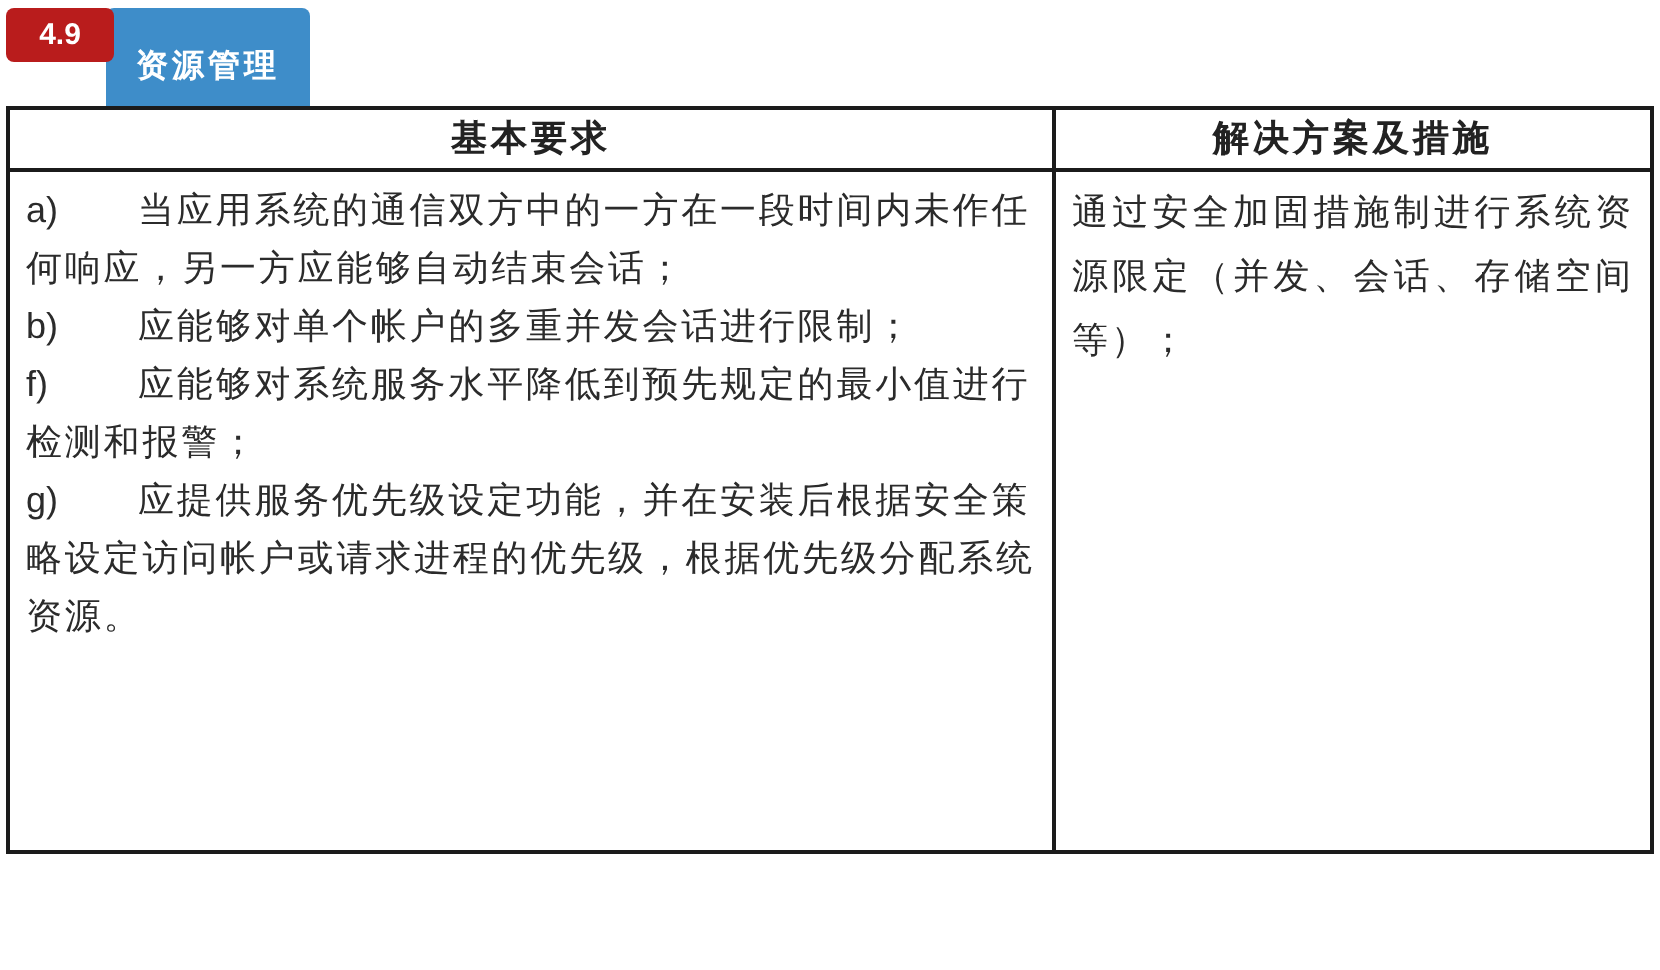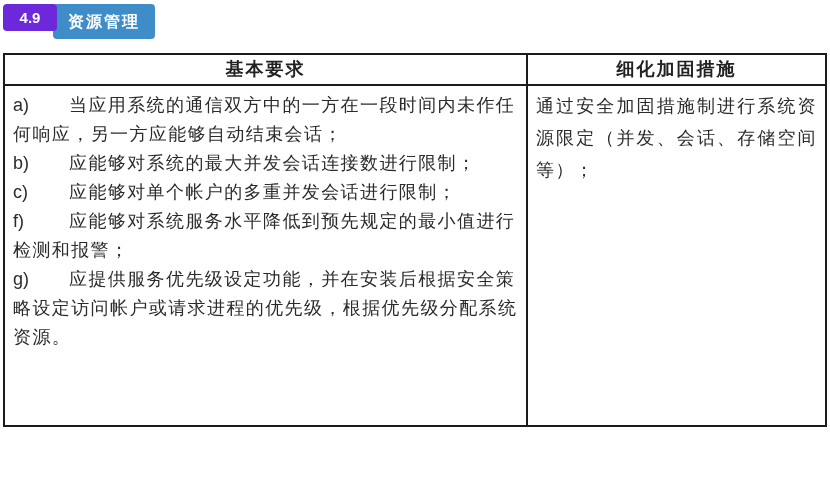--- a/index.html
+++ b/index.html
@@ -27,30 +27,30 @@
   .badge {
     display: inline-block;
     height: 27px;
     line-height: 27px;
     color: #ffffff;
     font-weight: bold;
     vertical-align: top;
     border-radius: 4px;
   }
   .badge-num {
-    background: #6d28d9;
+    background: #b91c1c;
     width: 54px;
     text-align: center;
     font-size: 15px;
     position: relative;
     z-index: 2;
   }
   .badge-title {
     background: #3e8dc9;
-    padding: 4px 15px;
+    padding: 16px 15px;
     font-size: 16px;
     letter-spacing: 2px;
     margin-left: -4px;
     z-index: 1;
   }
 
   
   .req-table {
     position: absolute;
     top: 53px;
@@ -121,28 +121,27 @@
 </head>
 <body>
 
 <div class="doc-header">
   <span class="badge badge-num">4.9</span><span class="badge badge-title">资源管理</span>
 </div>
 
 <div class="req-table">
   <div class="thead">
     <div class="th th-left">基本要求</div>
-    <div class="th th-right">细化加固措施</div>
+    <div class="th th-right">解决方案及措施</div>
   </div>
 
   <div class="tbody">
     <div class="td td-left">
       <div class="req-item"><span class="req-label">a)</span><span>当应用系统的通信双方中的一方在一段时间内未作任何响应，另一方应能够自动结束会话；</span></div>
-      <div class="req-item"><span class="req-label">b)</span><span>应能够对系统的最大并发会话连接数进行限制；</span></div>
-      <div class="req-item"><span class="req-label">c)</span><span>应能够对单个帐户的多重并发会话进行限制；</span></div>
+      <div class="req-item"><span class="req-label">b)</span><span>应能够对单个帐户的多重并发会话进行限制；</span></div>
       <div class="req-item"><span class="req-label">f)</span><span>应能够对系统服务水平降低到预先规定的最小值进行检测和报警；</span></div>
       <div class="req-item"><span class="req-label">g)</span><span>应提供服务优先级设定功能，并在安装后根据安全策略设定访问帐户或请求进程的优先级，根据优先级分配系统资源。</span></div>
     </div>
 
     <div class="td td-right">
       <p class="sol-para">通过安全加固措施制进行系统资源限定（并发、会话、存储空间等）；</p>
     </div>
   </div>
 </div>
 

